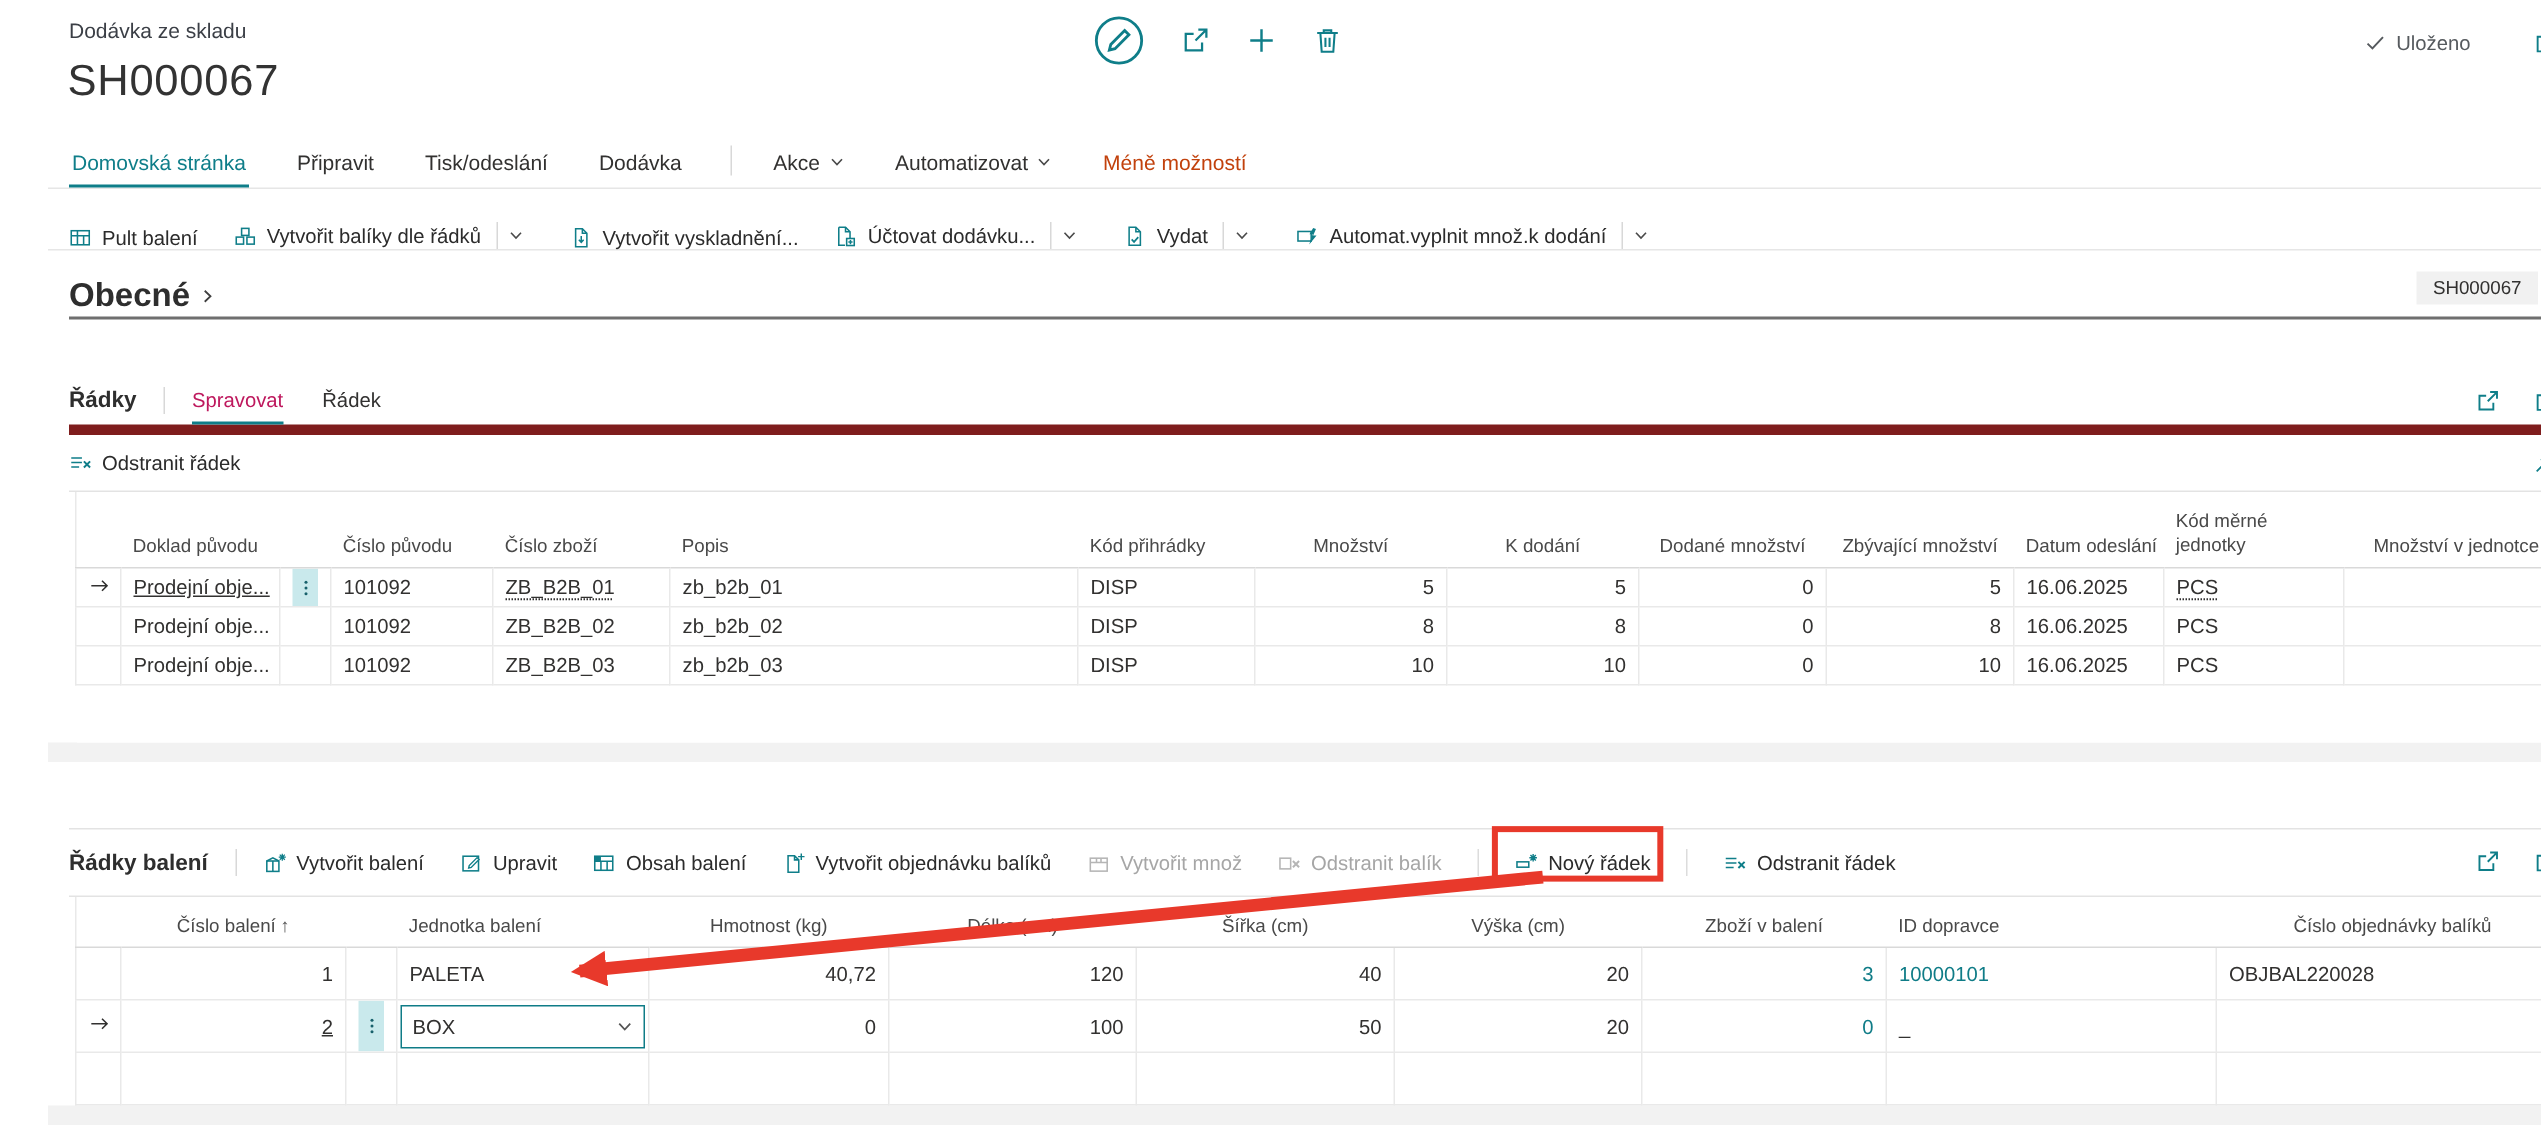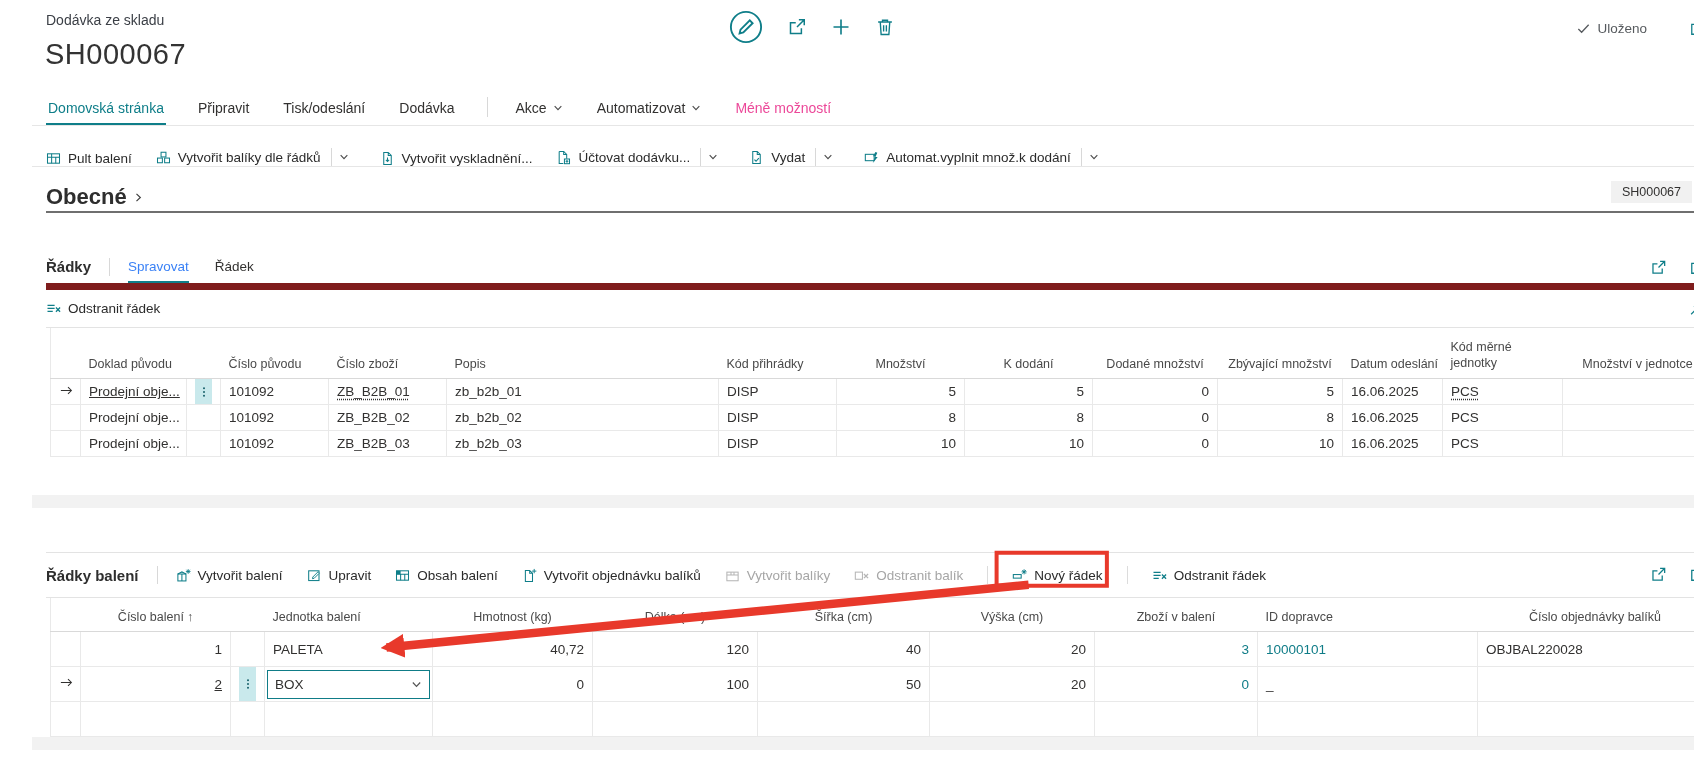--- a/index.html
+++ b/index.html
@@ -23,21 +23,21 @@
   .hdr-right .popout{margin-left:42px;color:#0f7e89;}
   .edge-partial{position:absolute;overflow:visible;color:#0f7e89;}
 
   
   .tabsrow{margin-top:22px;padding:0 14px;border-bottom:1px solid #e6e6e6;display:flex;align-items:flex-end;height:32px;position:relative;}
   .tab{font-size:14px;color:#323130;padding:0 2px 9px 2px;margin-right:30px;cursor:pointer;position:relative;white-space:nowrap;}
   .tab.active{color:#0f7e89;}
   .tab.active::after{content:"";position:absolute;left:0;right:0;bottom:0;height:2.5px;background:#0f7e89;}
   .tab .chv{display:inline-block;margin-left:6px;color:#4a4a4a;}
   .tab .chv svg{width:10px;height:10px;}
-  .tab.dim{color:#ec4899;}
+  .tab.dim{color:#c2410c;}
   .tabsep{width:1px;height:20px;background:#d8d8d8;margin:0 26px 8px 0;}
 
   
   .ribbon{height:40px;border-bottom:1px solid #e6e6e6;padding:0 14px;display:flex;align-items:flex-end;position:relative;}
   .rbi{display:flex;align-items:center;font-size:13.5px;color:#2b2b2b;margin-right:24px;cursor:pointer;white-space:nowrap;}
   .rbi .ic{color:#0f7e89;margin-right:7px;}
   .rbi .split{width:1px;height:18px;background:#d8d8d8;margin:0 7px 0 10px;}
   .rbi .chv{color:#4a4a4a;}
   .rbi .chv svg{width:10px;height:10px;}
 
@@ -48,21 +48,21 @@
   .generaltitle .chv svg{width:11px;height:11px;transform:rotate(-90deg);}
   .docbadge{position:absolute;right:20px;top:14px;background:#f1f1f1;color:#323130;font-size:12.5px;padding:4px 11px;}
 
   
   .part{margin:0 14px;position:relative;}
   .lines-part{margin-top:38px;}
   .part-head{display:flex;align-items:flex-end;height:32px;border-bottom:7px solid #7f1d1d;position:relative;}
   .part-title{font-size:15px;font-weight:700;color:#2e2e2e;padding-bottom:8px;white-space:nowrap;}
   .ph-sep{width:1px;height:18px;background:#d8d8d8;margin:0 18px 7px 18px;}
   .pmenu{font-size:13.5px;color:#323130;margin-right:26px;padding-bottom:9px;cursor:pointer;position:relative;white-space:nowrap;}
-  .pmenu.active{color:#3b82f6;}
+  .pmenu.active{color:#be185d;}
   .pmenu.active::after{content:"";position:absolute;left:0;right:0;bottom:0;height:2px;background:#0f7e89;}
   .part-icons{position:absolute;right:6px;bottom:7px;display:flex;gap:22px;color:#0f7e89;}
   .part-toolbar{height:37px;border-bottom:1px solid #e3e3e3;display:flex;align-items:center;position:relative;}
   .tbi{display:flex;align-items:center;font-size:13.5px;color:#2b2b2b;margin-right:24px;cursor:pointer;white-space:nowrap;}
   .tbi .ic{color:#0f7e89;margin-right:7px;}
   .tbi.disabled{color:#a6a6a6;cursor:default;}
   .tbi.disabled .ic{color:#b5b5b5;}
   .unpin{position:absolute;right:6px;color:#0f7e89;}
   .tb-sep{width:1px;height:18px;background:#dcdcdc;margin-right:24px;}
 
@@ -468,21 +468,21 @@
           </span>
         <span>Vytvořit objednávku balíků</span>
       </div>
       <div class="tbi disabled">
         <span class="ic">
             <svg viewBox="0 0 16 16">
               <rect x="2" y="4.4" width="12" height="9.2" fill="none" stroke="currentColor" stroke-width="1.1"></rect>
               <path d="M2 7.4h12M6.4 4.4v3M9.6 4.4v3" fill="none" stroke="currentColor" stroke-width="1.1"></path>
             </svg>
           </span>
-        <span>Vytvořit balíky</span>
+        <span>Vytvořit množ</span>
       </div>
       <div class="tbi disabled">
         <span class="ic">
             <svg viewBox="0 0 16 16">
               <rect x="1.4" y="4.4" width="7.6" height="7.6" fill="none" stroke="currentColor" stroke-width="1.1"></rect>
               <path d="M10.6 6.4l4.4 4.4M15 6.4l-4.4 4.4" fill="none" stroke="currentColor" stroke-width="1.4"></path>
             </svg>
           </span>
         <span>Odstranit balík</span>
       </div>

